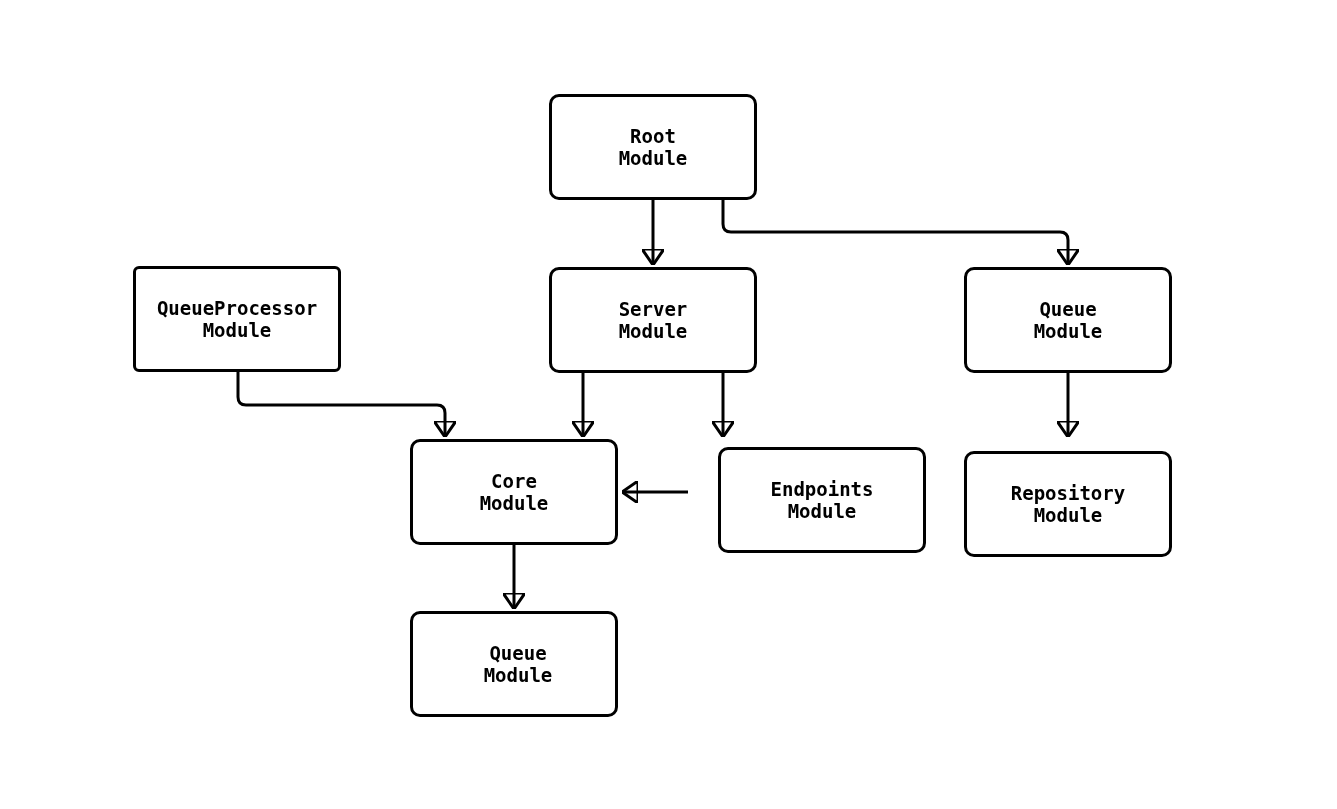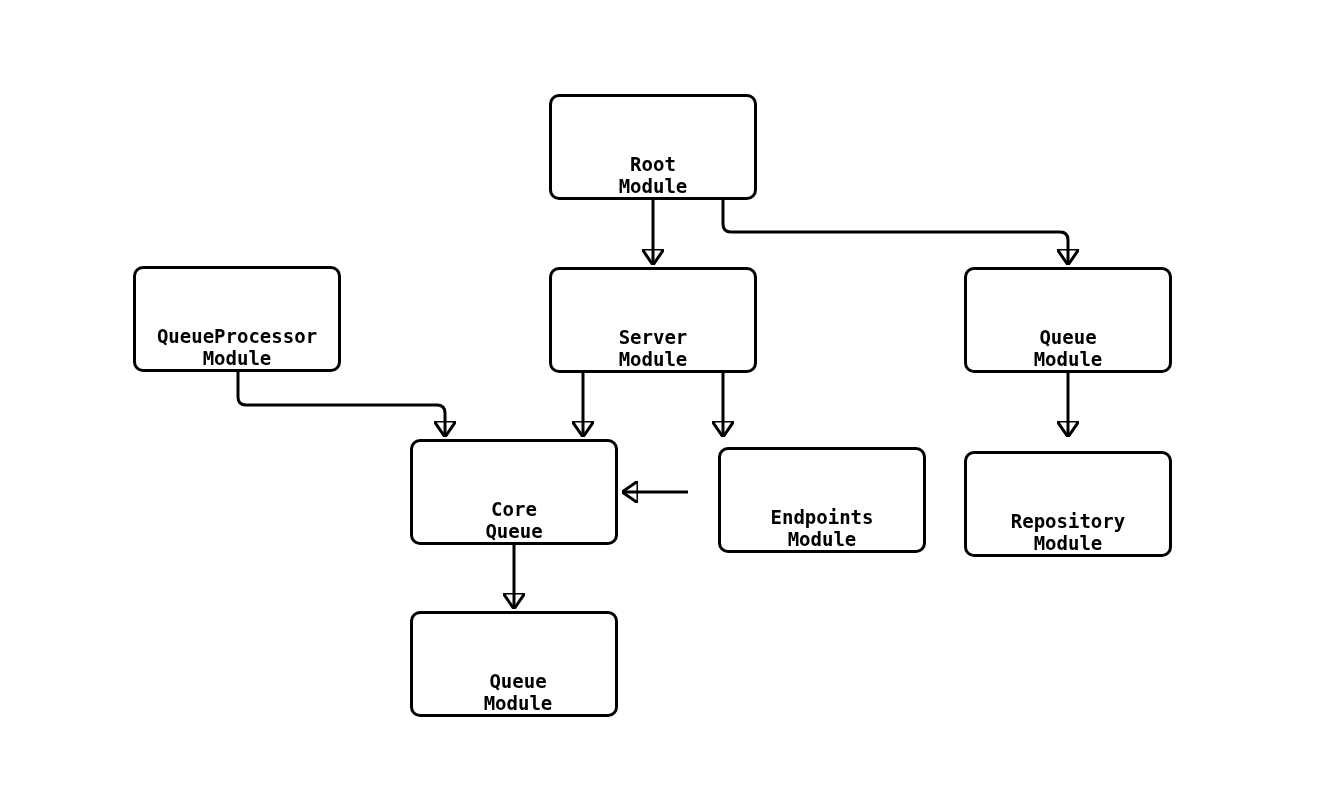--- a/index.html
+++ b/index.html
@@ -29,34 +29,34 @@
   }
   .node {
     position: absolute;
     width: 208px;
     height: 106px;
     box-sizing: border-box;
     background: #ffffff;
     border: 3px solid #000000;
     border-radius: 10px;
     display: flex;
-    align-items: flex-end;
+    align-items: center;
     justify-content: center;
   }
   .node-label {
     font-size: 19px;
     line-height: 22px;
     font-weight: bold;
     color: #000000;
     text-align: center;
     white-space: pre-line;
   }
   
   .n-root           { left: 549px; top: 94px;  }
-  .n-queueprocessor { left: 133px; top: 266px; }
+  .n-queueprocessor { left: 133px; top: 266px; border-radius: 6px; }
   .n-server         { left: 549px; top: 267px; }
   .n-global         { left: 964px; top: 267px; }
   .n-core           { left: 410px; top: 439px; }
   .n-endpoints      { left: 718px; top: 439px; margin-top: 8px; }
   .n-repository     { left: 964px; top: 451px; }
   .n-queue          { left: 410px; top: 611px; padding-left: 8px; }
 </style>
 </head>
 <body>
 
@@ -93,21 +93,21 @@
 Module</span>
   </div>
 
   <div class="node n-global">
     <span class="node-label">Queue
 Module</span>
   </div>
 
   <div class="node n-core">
     <span class="node-label">Core
-Queue</span>
+Module</span>
   </div>
 
   <div class="node n-endpoints">
     <span class="node-label">Endpoints
 Module</span>
   </div>
 
   <div class="node n-repository">
     <span class="node-label">Repository
 Module</span>

